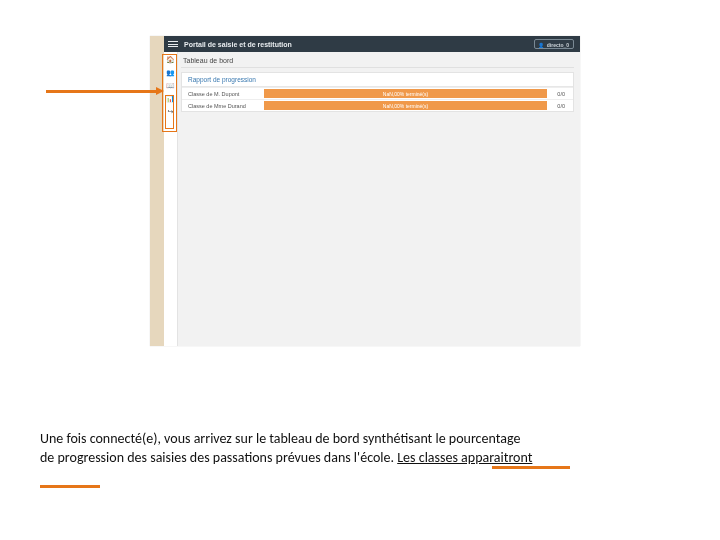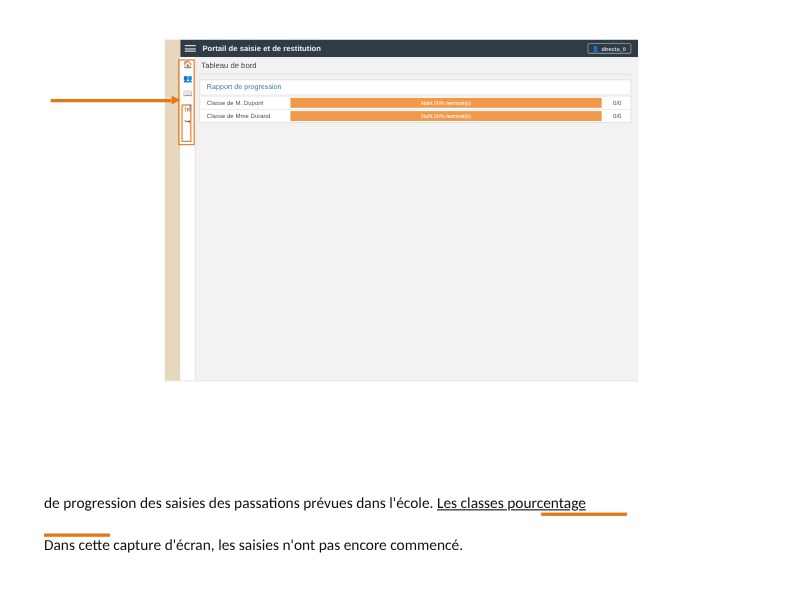--- a/index.html
+++ b/index.html
@@ -173,21 +173,20 @@
   </div>
 
   <div class="ann-rect big"></div>
   <div class="ann-rect small"></div>
   <div class="ann-arrow">
     <div class="shaft"></div>
     <div class="head"></div>
   </div>
 
   <div class="caption">
+    <span>Une fois connecté(e), vous arrivez sur le tableau de bord synthétisant le pourcentage</span><br>
+    <span>de progression des saisies des passations prévues dans l'école. </span><span class="u">Les classes apparaitront</span><br>
     <br>
-    <span>de progression des saisies des passations prévues dans l'école. </span><span class="u">Les classes pourcentage</span><br>
-    <br>
-    <span>Dans cette capture d'écran, les saisies n'ont pas encore commencé.</span>
   </div>
   <div class="hl1"></div>
   <div class="hl2"></div>
 
 </div>
 
 </body></html>

